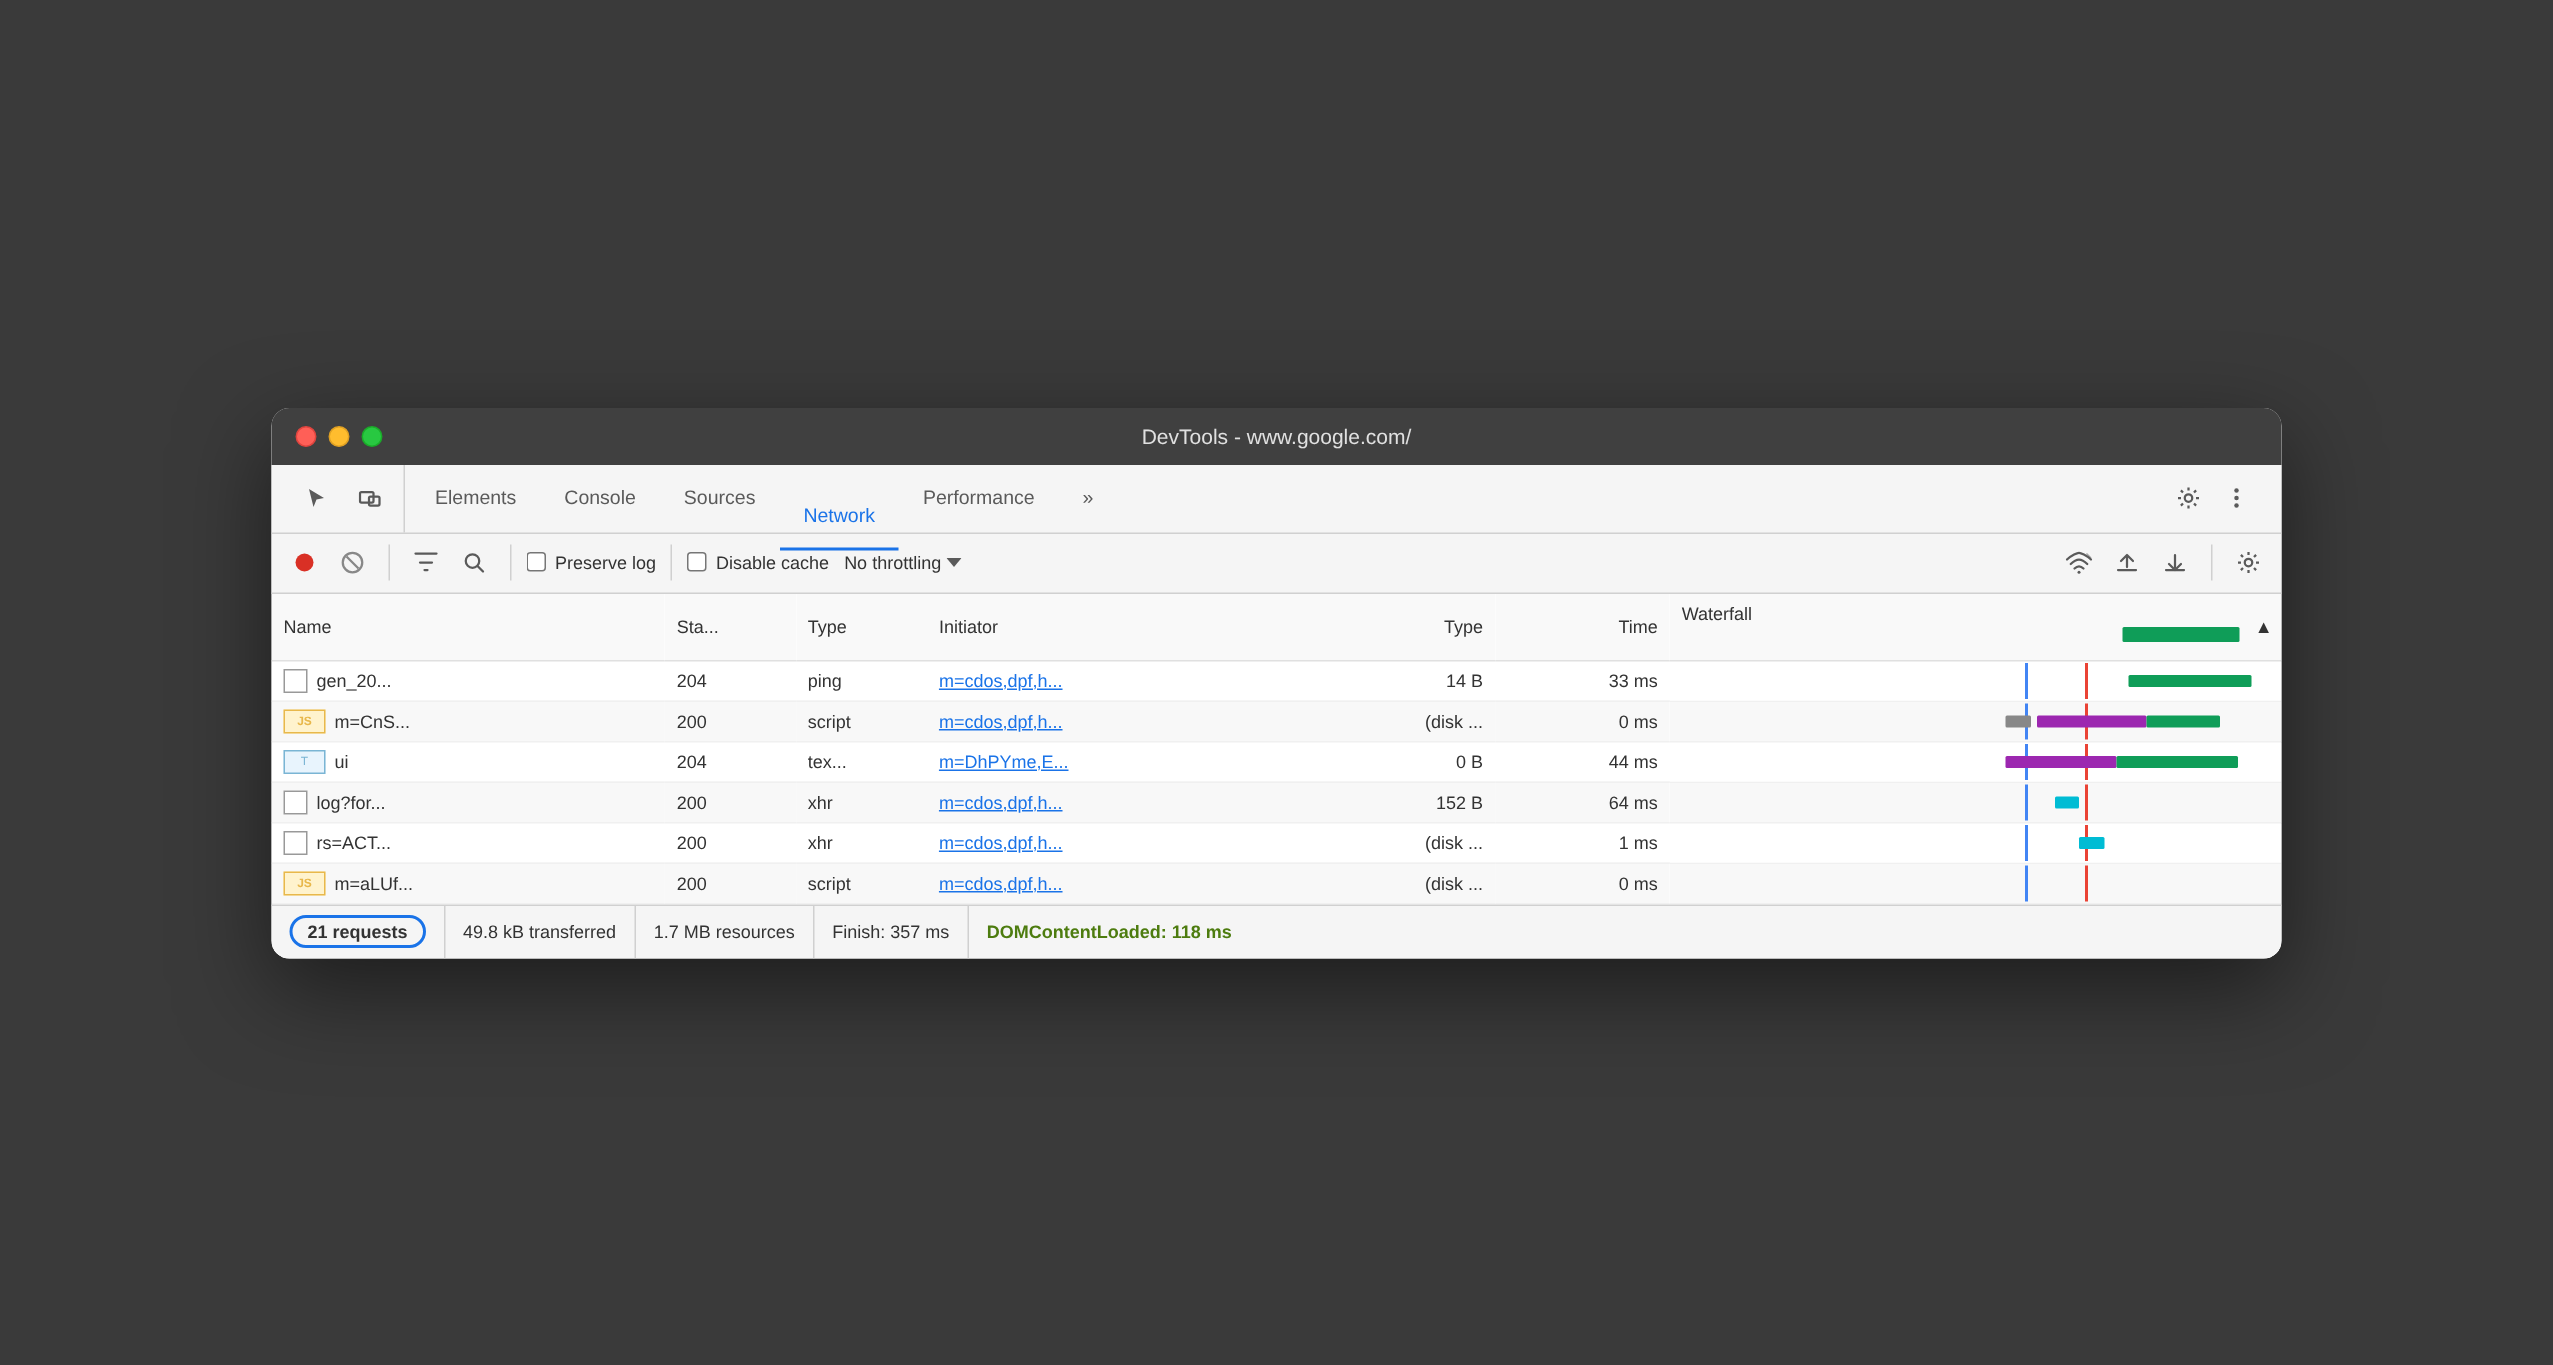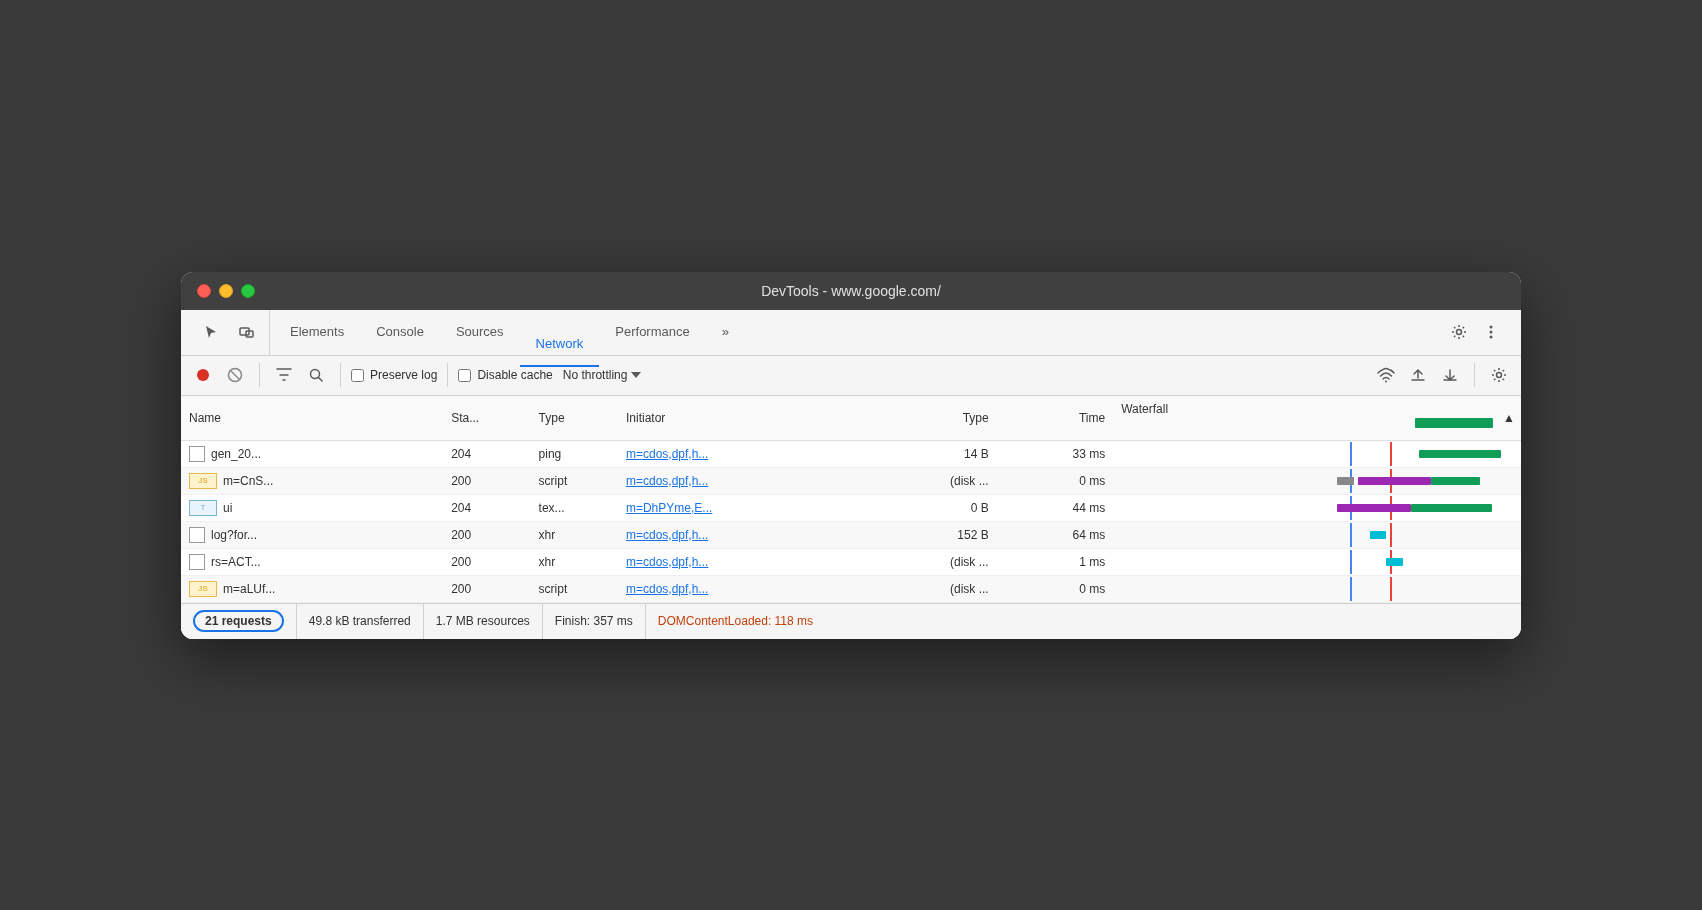--- a/index.html
+++ b/index.html
@@ -145,21 +145,21 @@
       justify-content: center;
       cursor: pointer;
       border-radius: 3px;
       color: #5a5a5a;
       font-size: 16px;
     }
     .toolbar-btn.record { color: #d93025; font-size: 14px; }
     .toolbar-btn.stop { color: #888; }
     .checkbox-label {
       display: flex;
-      align-items: center;
+      align-items: flex-start;
       gap: 6px;
       font-size: 12px;
       color: #333;
       cursor: pointer;
       white-space: nowrap;
     }
     .checkbox-label input { cursor: pointer; }
     .throttle-select {
       display: flex;
       align-items: center;
@@ -275,22 +275,22 @@
     }
     .requests-badge {
       border: 2px solid #1a73e8;
       border-radius: 14px;
       padding: 2px 10px;
       color: #333;
       font-size: 12px;
       font-weight: bold;
     }
     .dom-loaded {
-      color: #c2410c;
-      font-weight: 400;
+      color: #4d7c0f;
+      font-weight: 700;
     }
 
     .checkbox-cell {
       width: 16px;
       height: 16px;
       border: 1px solid #999;
       display: inline-block;
       background: white;
       flex-shrink: 0;
     }

